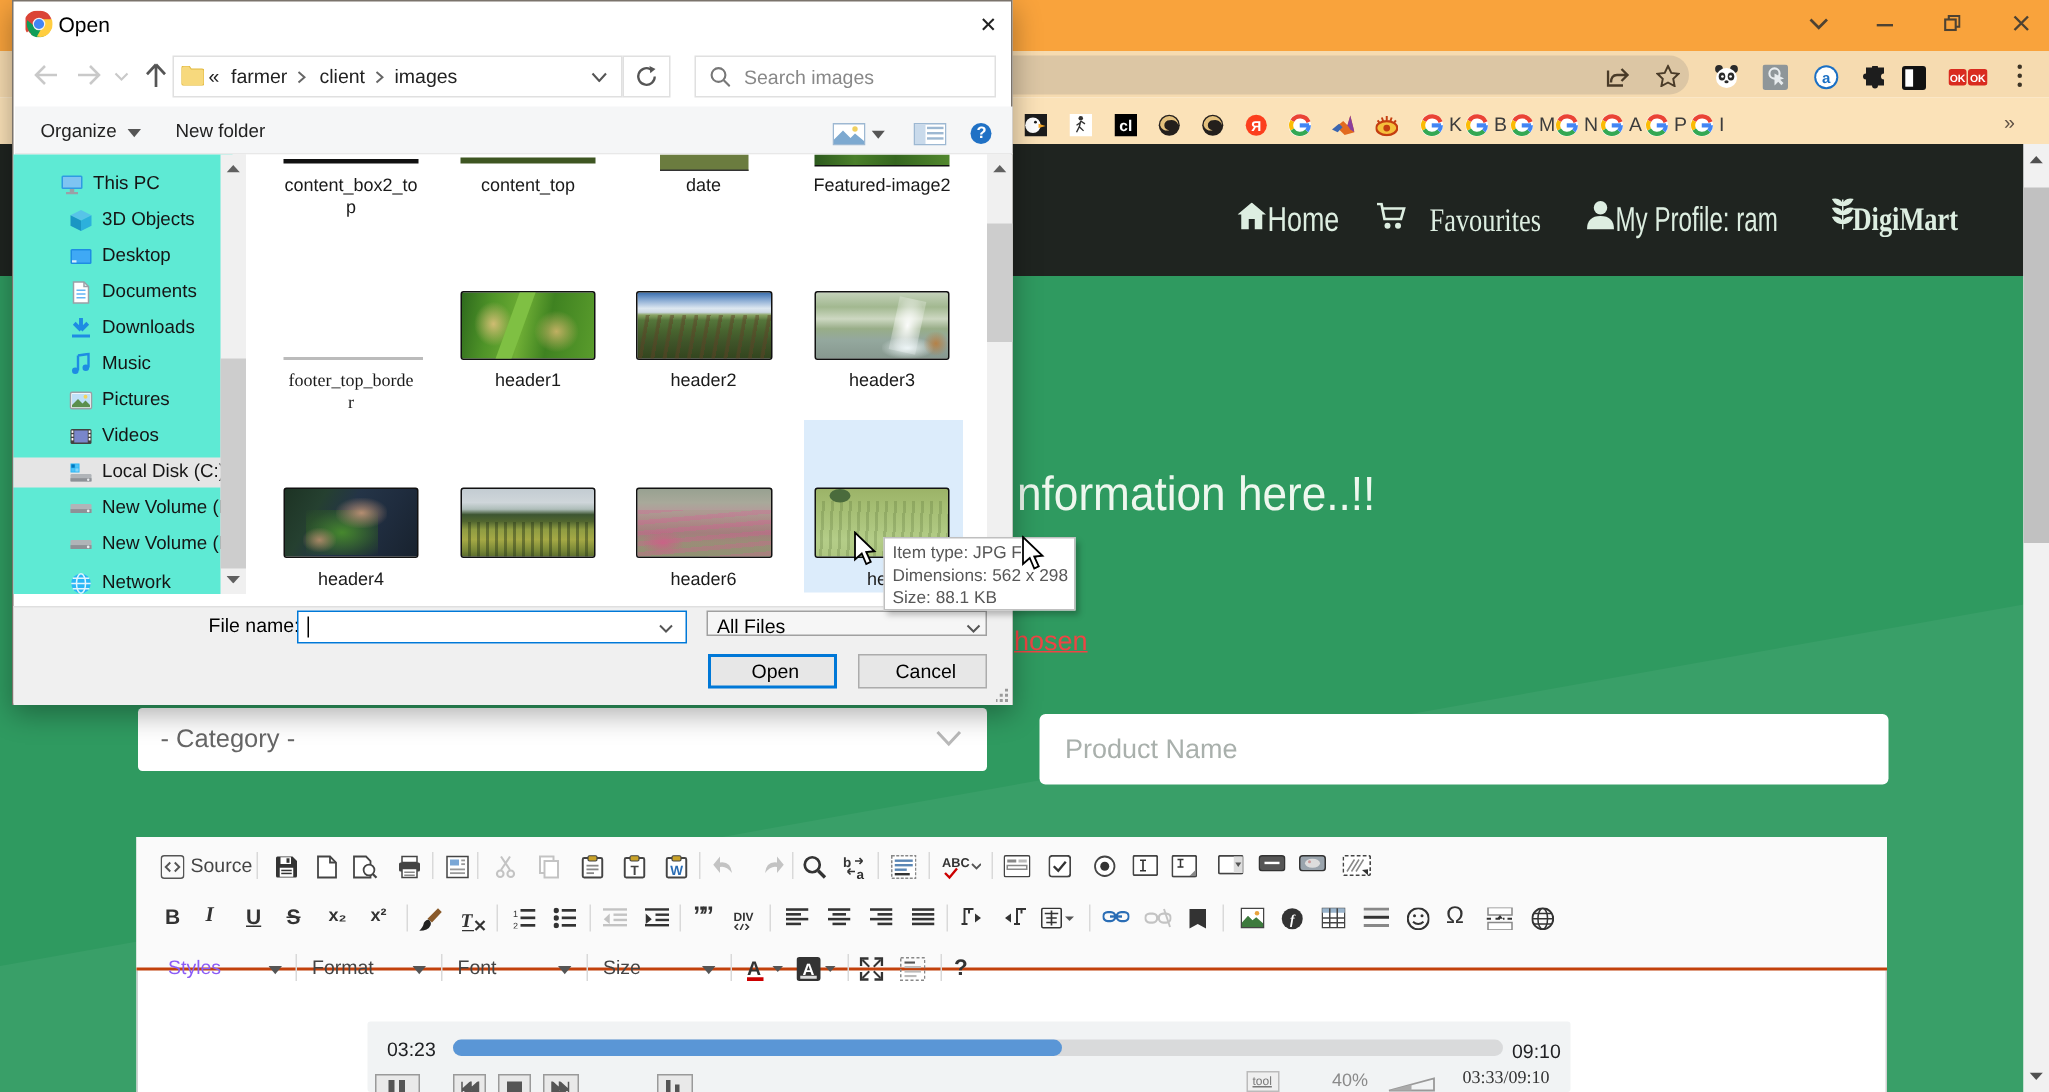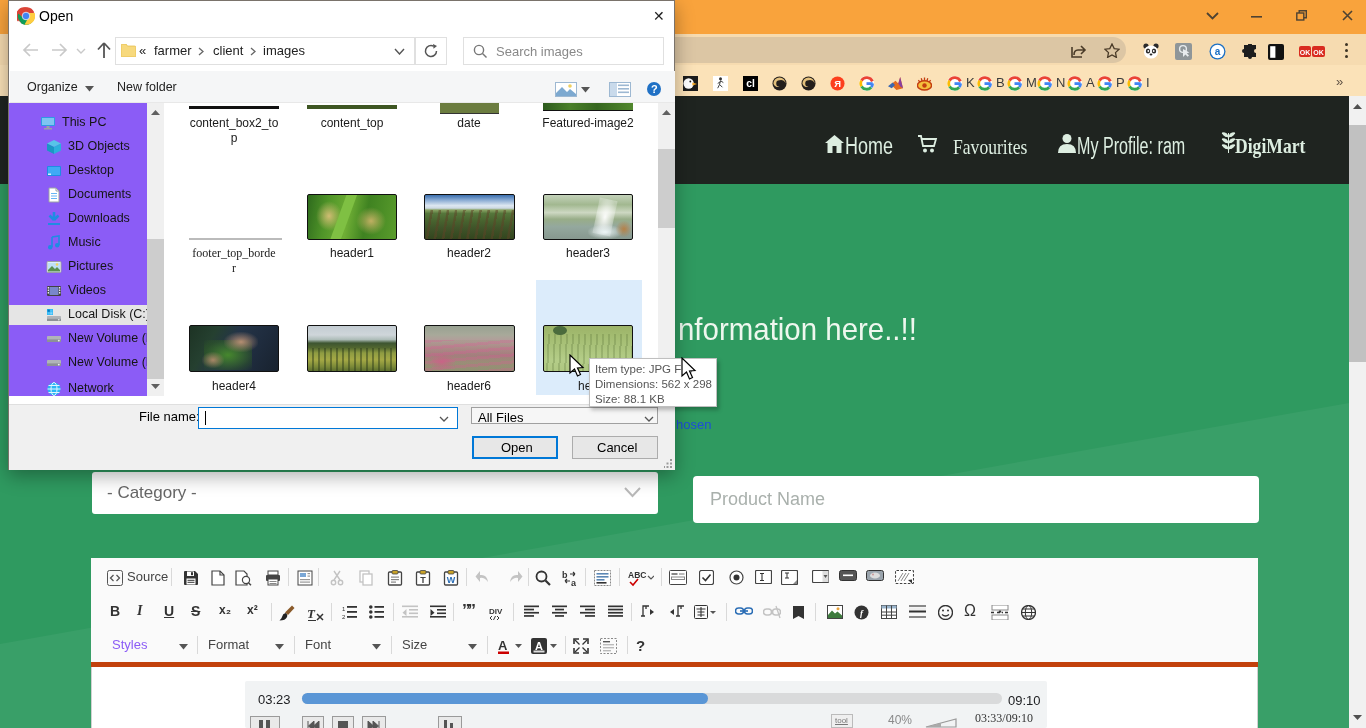--- a/index.html
+++ b/index.html
@@ -238,35 +238,35 @@
       <path d="M1 20 Q1 11 10 11 Q19 11 19 20 Z" fill="#ddeee1"></path>
     </svg>
   <span class="abs" style="left:1077px;top:37px;font-size:23px;font-weight:300;transform:scaleX(0.70);transform-origin:0 0;">My Profile: ram</span>
   <svg class="abs" style="left:1221px;top:35px" width="15" height="22" viewBox="0 0 15 22">
       <path d="M7.5 2 L7.5 22 M7.5 6 Q3 6 1 2 Q6 1 7.5 6 M7.5 6 Q12 6 14 2 Q9 1 7.5 6 M7.5 12 Q3 12 1 8 Q6 7 7.5 12 M7.5 12 Q12 12 14 8 Q9 7 7.5 12 M7.5 18 Q3 18 1 14 Q6 13 7.5 18 M7.5 18 Q12 18 14 14 Q9 13 7.5 18" fill="#ddeee1" stroke="#ddeee1" stroke-width="1"></path>
     </svg>
   <span class="abs" style="left:1235px;top:37px;font-size:22px;font-weight:bold;font-family:'Liberation Serif',serif;transform:scaleX(0.8);transform-origin:0 0;">DigiMart</span>
 </div>
 
 <span class="abs" style="left:678px;top:311px;font-size:32px;font-weight:300;color:#eef7ee;transform:scaleX(0.92);transform-origin:0 0;">nformation here..!!</span>
-<span class="abs" style="left:676px;top:417px;font-size:13px;font-weight:300;color:#1d4ed8;">hosen</span>
+<span class="abs" style="left:676px;top:417px;font-size:18px;font-weight:300;color:#ef4444;text-decoration:underline;">hosen</span>
 
 <div class="abs" style="left:92px;top:472px;width:566px;height:42px;background:#fff;border-radius:3px;">
   <span class="abs" style="left:15px;top:11px;font-size:17px;color:#666;">- Category -</span>
   <svg class="abs" style="left:532px;top:15px" width="17" height="11" viewBox="0 0 17 11">
       <path d="M1 1 L8.5 9 L16 1" fill="none" stroke="#b9b9b9" stroke-width="2"></path>
     </svg>
 </div>
 
 <div class="abs" style="left:693px;top:476px;width:566px;height:47px;background:#fff;border-radius:4px;">
   <span class="abs" style="left:17px;top:13px;font-size:18px;color:#a9b0ac;">Product Name</span>
 </div>
 
 <div class="abs" id="editorpanel" style="left:91px;top:558px;width:1167px;height:170px;background:#fff;border:1px solid #d1d1d1;border-bottom:none;"></div>
-<div class="abs" id="cktoolbar" style="left:91px;top:558px;width:1167px;height:109px;background:#fafafa;border-bottom:5px solid #c2410c;">
+<div class="abs" id="cktoolbar" style="left:91px;top:558px;width:1167px;height:89px;background:#fafafa;border-bottom:2px solid #c2410c;">
     <svg class="abs" style="left:16px;top:12px" width="16" height="16" viewBox="0 0 16 16">
       <rect x="0.5" y="0.5" width="15" height="15" rx="2" fill="none" stroke="#555"></rect>
       <path d="M6.5 5 L3.5 8 L6.5 11 M9.5 5 L12.5 8 L9.5 11" fill="none" stroke="#555" stroke-width="1.3"></path>
     </svg>
     <span class="abs" style="left:36px;top:11px;font-size:13px;color:#444;">Source</span>
     <div class="abs" style="left:80px;top:10px;width:1px;height:18px;background:#d9d9d9;"></div>
     <svg class="abs" style="left:92px;top:12px" width="16" height="16" viewBox="0 0 16 16">
       <path d="M1 2 Q1 1 2 1 L12 1 L15 4 L15 14 Q15 15 14 15 L2 15 Q1 15 1 14 Z" fill="#333"></path>
       <rect x="4" y="1.5" width="7" height="4.5" fill="#fff"></rect>
       <rect x="8" y="2.2" width="2" height="3" fill="#333"></rect>
@@ -715,21 +715,21 @@
   <svg class="abs" style="left:600px;top:81px" width="22" height="15" viewBox="0 0 22 15">
       <rect x="0.5" y="0.5" width="21" height="14" fill="#fff" stroke="#9db8d2"></rect>
       <rect x="1" y="1" width="7" height="13" fill="#c9daeb"></rect>
       <rect x="9" y="2.5" width="11" height="1.6" fill="#9db8d2"></rect>
       <rect x="9" y="6" width="11" height="1.6" fill="#9db8d2"></rect>
       <rect x="9" y="9.5" width="11" height="1.6" fill="#9db8d2"></rect>
     </svg>
   <div class="abs" style="left:638px;top:81px;width:14px;height:14px;border-radius:50%;background:#2071c5;"></div>
   <span class="abs" style="left:642px;top:82px;font-size:11px;font-weight:bold;color:#fff;">?</span>
 
-  <div id="sidebar" class="abs" style="left:0;top:102px;width:146px;height:293px;background:#8b5cf6;">
+  <div id="sidebar" class="abs" style="left:0;top:102px;width:146px;height:293px;background:#5eead4;">
     <svg class="abs" style="left:31px;top:12px" width="16" height="16" viewBox="0 0 16 16">
         <rect x="1" y="2" width="14" height="9" rx="1" fill="#2f9ae3"></rect>
         <rect x="2" y="3" width="12" height="7" fill="#7ec4f2"></rect>
         <rect x="6.5" y="11" width="3" height="2" fill="#9aa0a6"></rect>
         <rect x="4" y="13" width="8" height="1.5" fill="#9aa0a6"></rect>
       </svg>
     <span class="abs" style="left:53px;top:12px;font-size:12.5px;color:#151515;white-space:nowrap;">This PC</span>
     <svg class="abs" style="left:37px;top:36px" width="16" height="16" viewBox="0 0 16 16">
         <path d="M8 1 L15 4.5 L8 8 L1 4.5 Z" fill="#57c4e8"></path>
         <path d="M1 4.5 L8 8 L8 15 L1 11.5 Z" fill="#1a96c4"></path>

